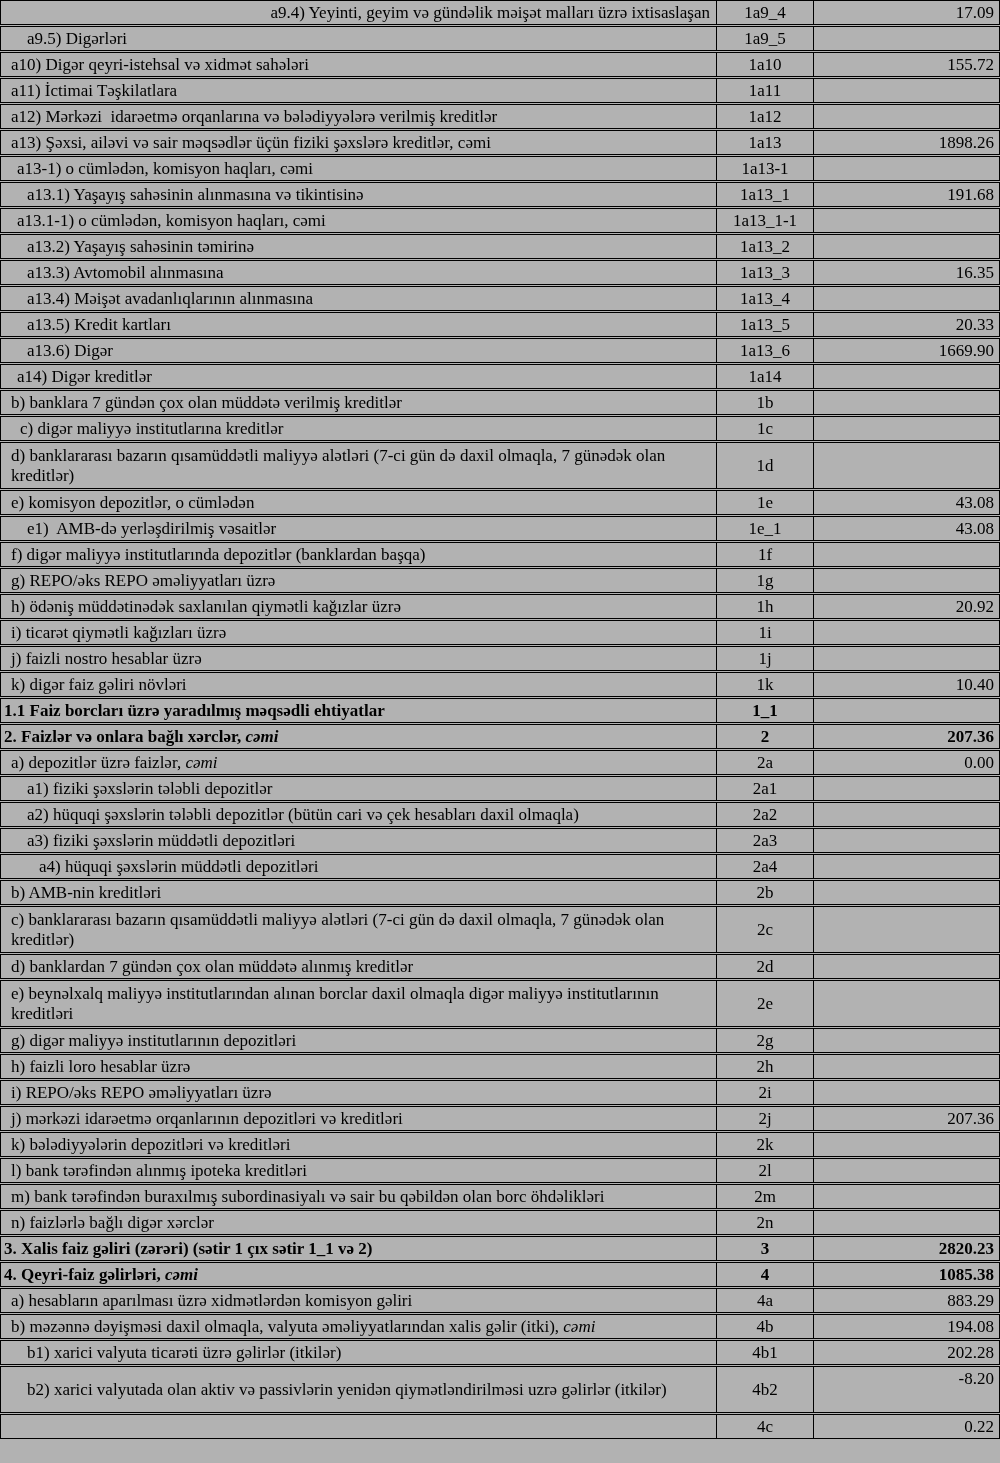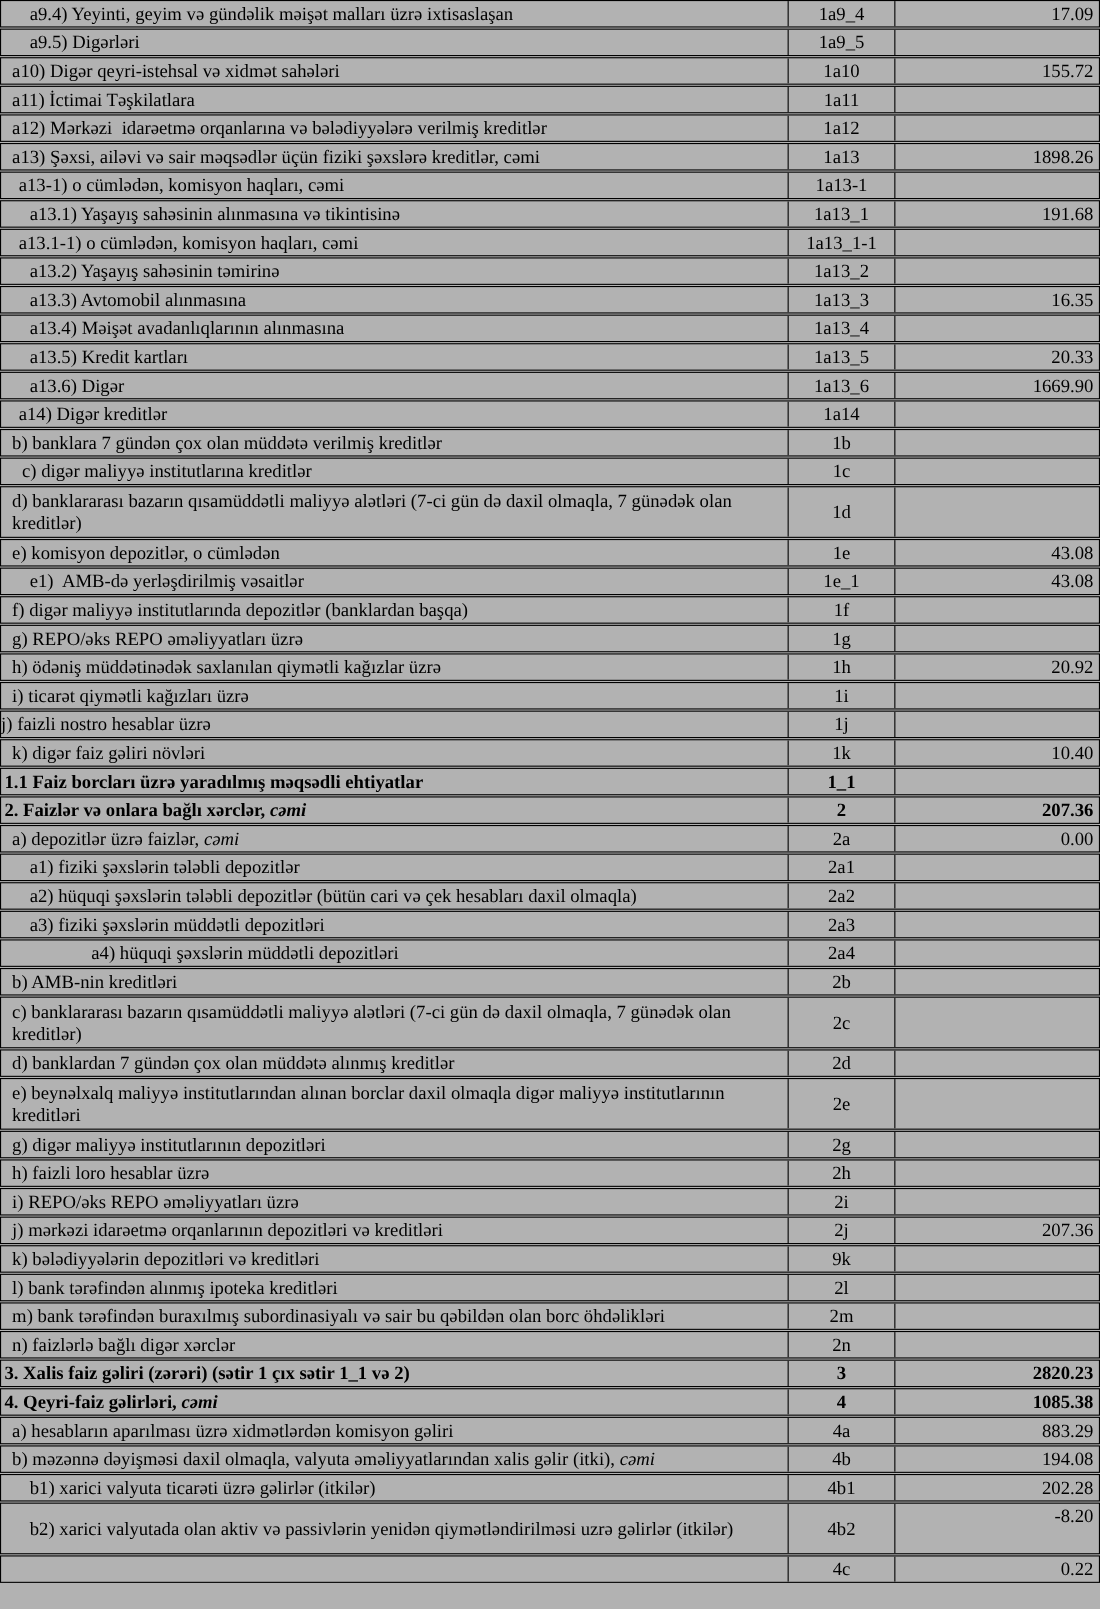--- a/index.html
+++ b/index.html
@@ -50,21 +50,21 @@
     padding-right:5px;
     text-align:right;
   }
   .row.d2 .val{align-items:flex-start;padding-top:2px;}
 </style>
 </head>
 <body>
 
 <div class="tbl">
     <div class="row">
-      <div class="cell lbl" style="padding-left: 26px;"><span>a9.4) Yeyinti, geyim və gündəlik məişət malları üzrə ixtisaslaşan</span></div>
+      <div class="cell lbl" style="padding-left: 26px; justify-content: flex-end;"><span>a9.4) Yeyinti, geyim və gündəlik məişət malları üzrə ixtisaslaşan</span></div>
       <div class="cell code">1a9_4</div>
       <div class="cell val">17.09</div>
     </div>
     <div class="row">
       <div class="cell lbl" style="padding-left: 26px;"><span>a9.5) Digərləri</span></div>
       <div class="cell code">1a9_5</div>
       <div class="cell val"></div>
     </div>
     <div class="row">
       <div class="cell lbl" style="padding-left: 10px;"><span>a10) Digər qeyri-istehsal və xidmət sahələri</span></div>
@@ -170,21 +170,21 @@
       <div class="cell lbl" style="padding-left: 10px;"><span>h) ödəniş müddətinədək saxlanılan qiymətli kağızlar üzrə</span></div>
       <div class="cell code">1h</div>
       <div class="cell val">20.92</div>
     </div>
     <div class="row">
       <div class="cell lbl" style="padding-left: 10px;"><span>i) ticarət qiymətli kağızları üzrə</span></div>
       <div class="cell code">1i</div>
       <div class="cell val"></div>
     </div>
     <div class="row">
-      <div class="cell lbl" style=""><span>j) faizli nostro hesablar üzrə</span></div>
+      <div class="cell lbl" style="padding-left: 10px;"><span>j) faizli nostro hesablar üzrə</span></div>
       <div class="cell code">1j</div>
       <div class="cell val"></div>
     </div>
     <div class="row">
       <div class="cell lbl" style="padding-left: 10px;"><span>k) digər faiz gəliri növləri</span></div>
       <div class="cell code">1k</div>
       <div class="cell val">10.40</div>
     </div>
     <div class="row bold">
       <div class="cell lbl" style="padding-left: 3px;"><span>1.1 Faiz borcları üzrə yaradılmış məqsədli ehtiyatlar</span></div>
@@ -210,21 +210,21 @@
       <div class="cell lbl" style="padding-left: 26px;"><span>a2) hüquqi şəxslərin tələbli depozitlər (bütün cari və çek hesabları daxil olmaqla)</span></div>
       <div class="cell code">2a2</div>
       <div class="cell val"></div>
     </div>
     <div class="row">
       <div class="cell lbl" style="padding-left: 26px;"><span>a3) fiziki şəxslərin müddətli depozitləri</span></div>
       <div class="cell code">2a3</div>
       <div class="cell val"></div>
     </div>
     <div class="row">
-      <div class="cell lbl" style="padding-left: 38px; margin-left: 44px;"><span>a4) hüquqi şəxslərin müddətli depozitləri</span></div>
+      <div class="cell lbl" style="padding-left: 38px;"><span>a4) hüquqi şəxslərin müddətli depozitləri</span></div>
       <div class="cell code">2a4</div>
       <div class="cell val"></div>
     </div>
     <div class="row">
       <div class="cell lbl" style="padding-left: 10px;"><span>b) AMB-nin kreditləri</span></div>
       <div class="cell code">2b</div>
       <div class="cell val"></div>
     </div>
     <div class="row d2">
       <div class="cell lbl" style="padding-left: 10px;"><span>c) banklararası bazarın qısamüddətli maliyyə alətləri (7-ci gün də daxil olmaqla, 7 günədək olan kreditlər)</span></div>
@@ -256,21 +256,21 @@
       <div class="cell code">2i</div>
       <div class="cell val"></div>
     </div>
     <div class="row">
       <div class="cell lbl" style="padding-left: 10px;"><span>j) mərkəzi idarəetmə orqanlarının depozitləri və kreditləri</span></div>
       <div class="cell code">2j</div>
       <div class="cell val">207.36</div>
     </div>
     <div class="row">
       <div class="cell lbl" style="padding-left: 10px;"><span>k) bələdiyyələrin depozitləri və kreditləri</span></div>
-      <div class="cell code">9k</div>
+      <div class="cell code">2k</div>
       <div class="cell val"></div>
     </div>
     <div class="row">
       <div class="cell lbl" style="padding-left: 10px;"><span>l) bank tərəfindən alınmış ipoteka kreditləri</span></div>
       <div class="cell code">2l</div>
       <div class="cell val"></div>
     </div>
     <div class="row">
       <div class="cell lbl" style="padding-left: 10px;"><span>m) bank tərəfindən buraxılmış subordinasiyalı və sair bu qəbildən olan borc öhdəlikləri</span></div>
       <div class="cell code">2m</div>

